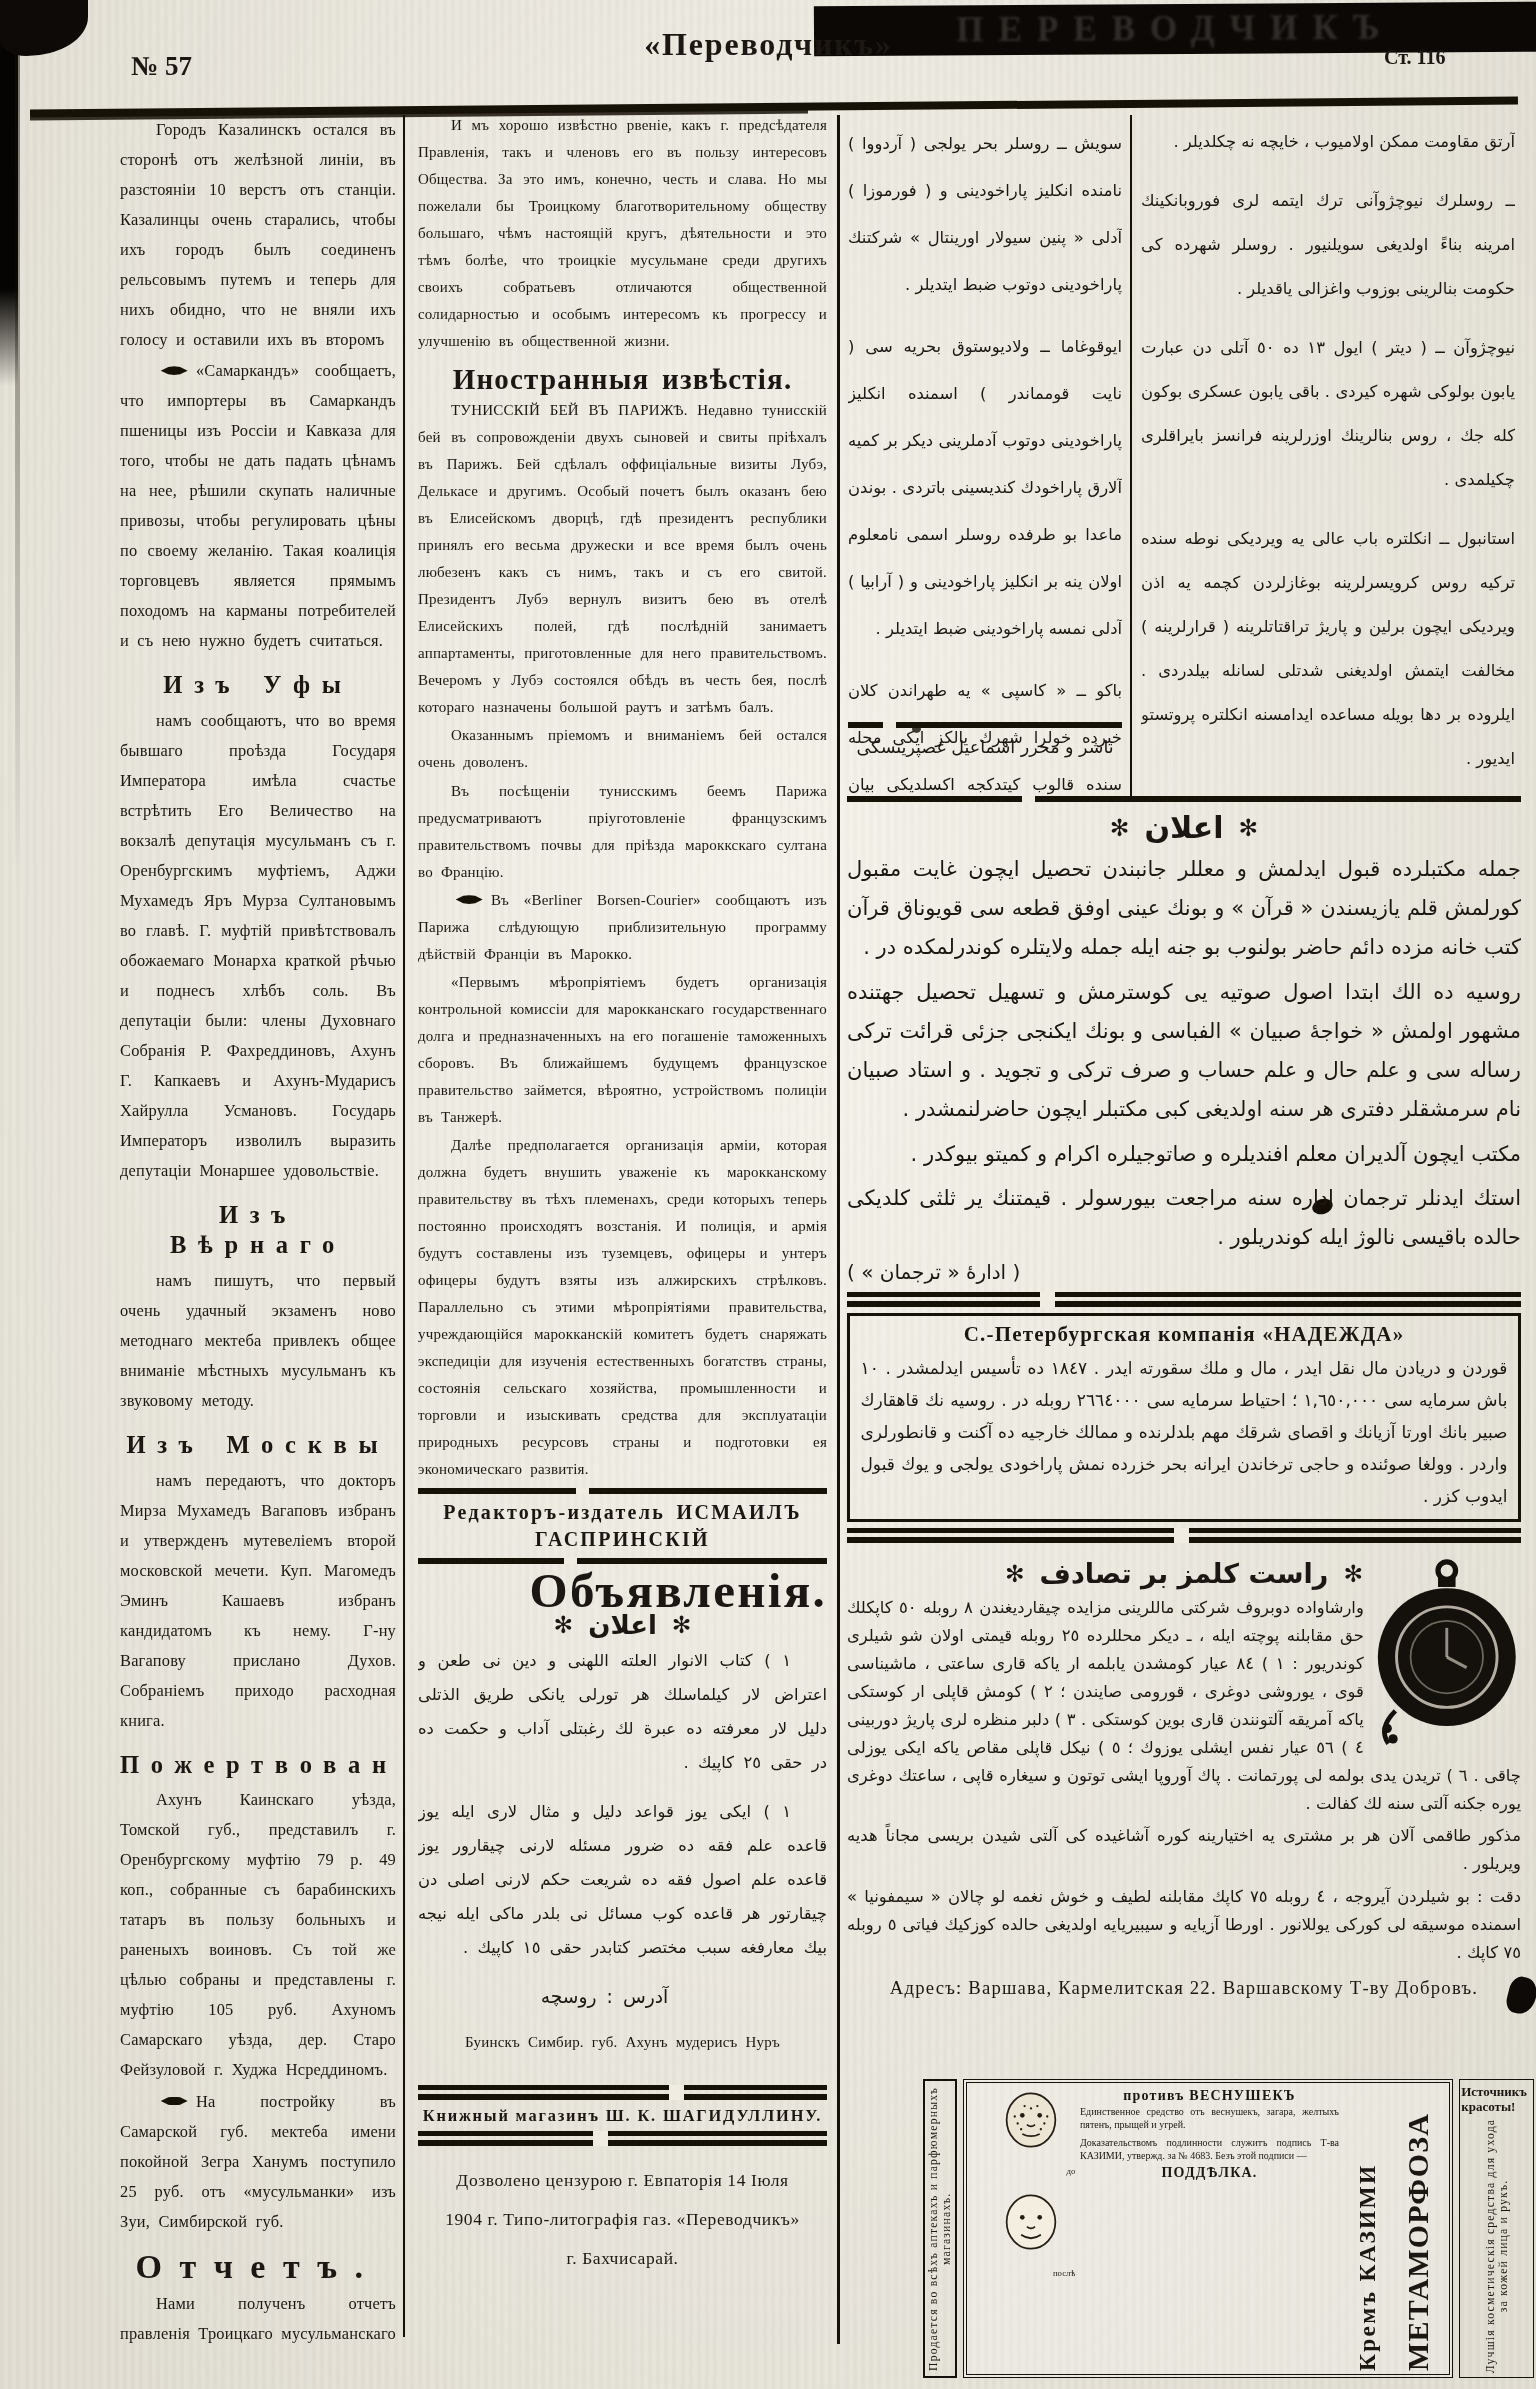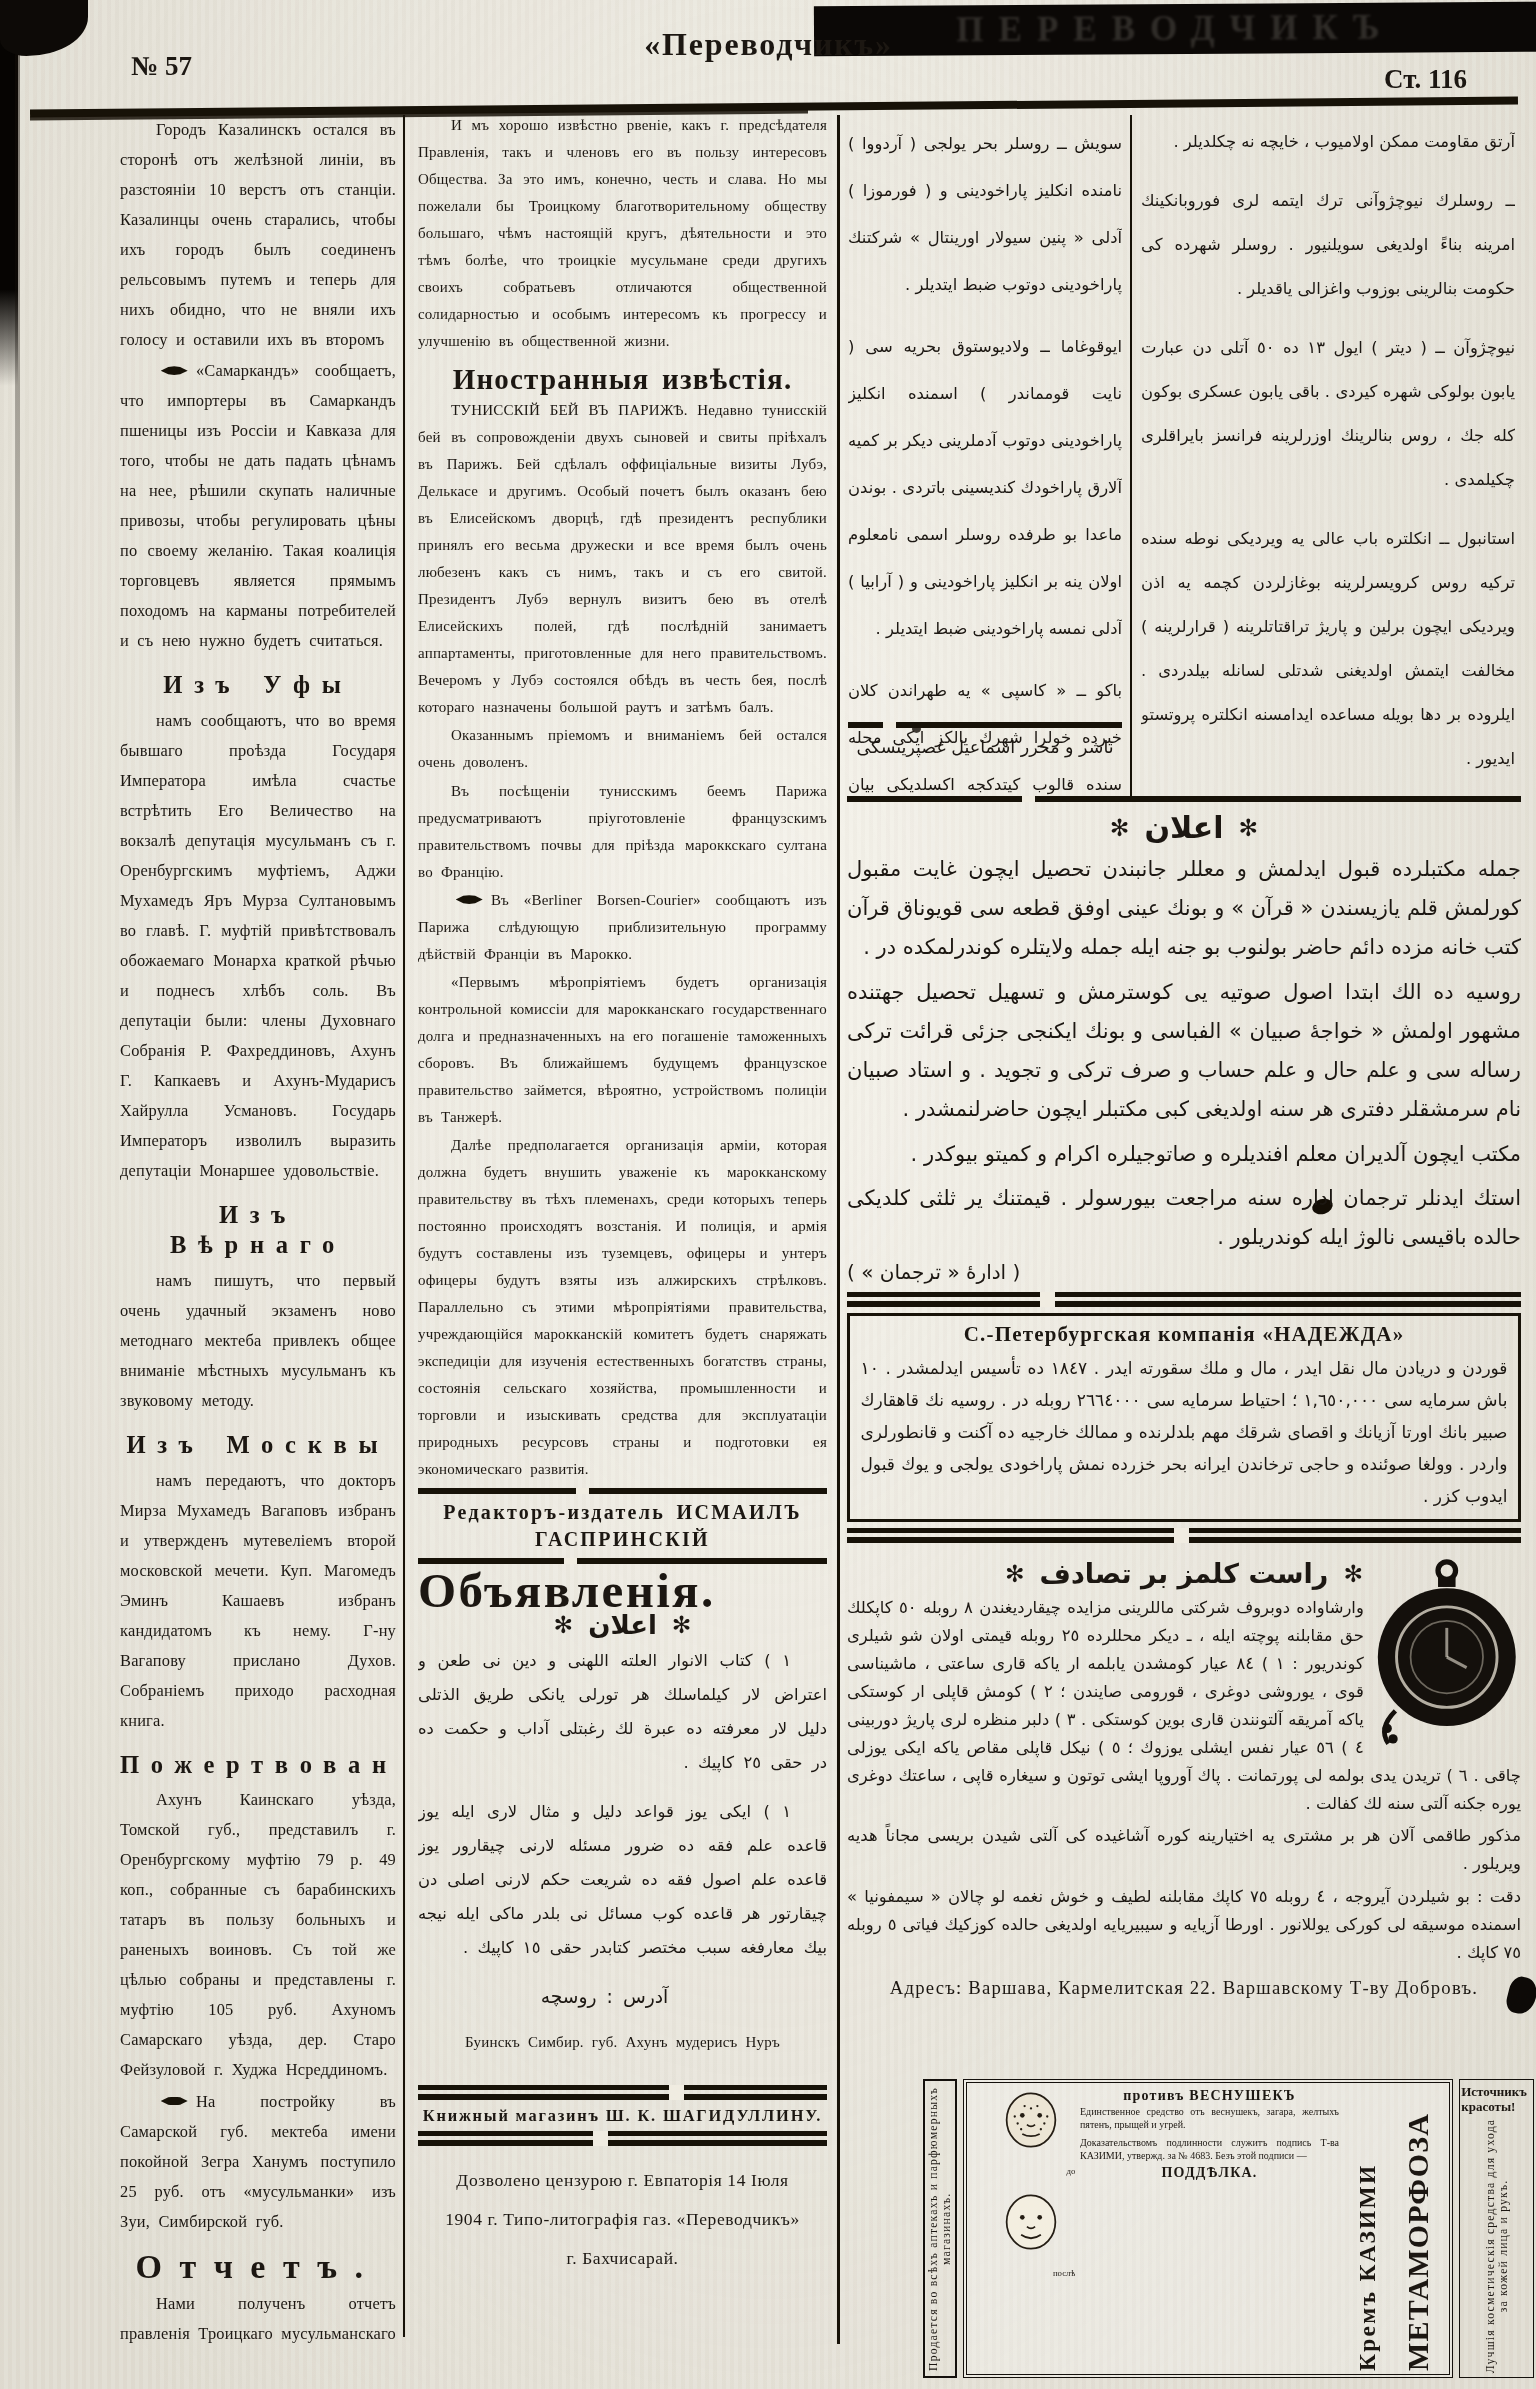--- a/index.html
+++ b/index.html
@@ -21,36 +21,36 @@
   #banner{left:814px;top:3.5px;width:723px;height:50px;background:#0b0806;transform:rotate(-.35deg);overflow:hidden;}
   #banner span{display:block;margin-top:4.7px;text-align:center;font-weight:bold;font-size:35px;letter-spacing:15px;
     color:rgba(238,231,216,.16);filter:blur(1.2px);font-family:"Liberation Serif",serif;}
   #blob-br{left:1508px;top:1977px;width:28px;height:37px;border-radius:46% 54% 60% 40%;transform:rotate(14deg);}
   #ink1{left:1312px;top:1199px;width:21px;height:15px;border-radius:50%;transform:rotate(-18deg);background:#140e06;}
   #ink2{left:912px;top:725px;width:9.4px;height:8.2px;border-radius:50%;background:#140e06;opacity:.8;}
   
   .hdr{position:absolute;font-weight:bold;}
   #issue-no{left:131px;top:51px;font-size:27px;}
   #masthead{left:0;top:26px;width:1537px;text-align:center;font-size:32px;letter-spacing:1.8px;}
-  #page-no{left:1384px;top:64px;font-size:27px;}
+  #page-no{left:1384px;top:46px;font-size:20px;}
   .rule{position:absolute;background:#171208;}
   #head-rule{left:30px;top:103px;width:1488px;height:7.6px;transform:rotate(-.5deg);}
   #head-rule2{left:30px;top:113px;width:778px;height:3.5px;transform:rotate(-.5deg);opacity:.85;}
   
   #vr1{left:403px;top:115px;width:2.3px;height:2222px;}
   #vr2{left:837px;top:115px;width:2.9px;height:2229px;}
   #vr3{left:1130px;top:115px;width:2.3px;height:683px;}
   
   .col{position:absolute;overflow:hidden;}
   .ru{font-size:16.4px;line-height:30px;text-align:justify;letter-spacing:0.2px;word-spacing:4.1px;}
   .ru p{margin:0 0 1.2px 0;text-indent:36px;}
   .sec{font-weight:bold;text-align:center;font-size:24.6px;letter-spacing:11.7px;margin:14px 0 5.8px;text-indent:0;}
   .sec-big{font-weight:bold;text-align:center;font-size:34px;letter-spacing:17.5px;margin:15px 0 7px;}
   .sec-inos{font-weight:bold;text-align:center;font-size:29px;letter-spacing:1.2px;margin:10.5px 0 4.7px;}
-  .sec-objav{font-weight:bold;text-align:left;font-size:49px;letter-spacing:2.3px;margin:13px 0 3.5px;}
+  .sec-objav{font-weight:bold;text-align:right;font-size:49px;letter-spacing:2.3px;margin:13px 0 3.5px;}
   .diamond{display:inline-block;width:27px;height:8.8px;background:#171208;vertical-align:middle;margin:0 8.2px 3.5px 4.7px;
     clip-path:polygon(0 50%,28% 8%,50% 0,72% 8%,100% 50%,72% 92%,50% 100%,28% 92%);}
   .ar{font-family:"DejaVu Sans",sans-serif;direction:rtl;text-align:justify;}
   .ar p{margin:0 0 15px 0;}
   .center{text-align:center;text-indent:0;}
   .dr{height:15px;margin:5.8px 0;background:linear-gradient(#171208 0 5.3px,transparent 5.3px 9.4px,#171208 9.4px 15px);position:relative;}
   .dr .notch{position:absolute;top:0;width:15px;height:15px;background:#f0ece1;}
   .hr-thick{height:6.4px;background:#171208;margin:4.7px 0;position:relative;}
   .hr-thick .notch{position:absolute;top:0;width:13px;height:6.4px;background:#f0ece1;}
   .editor-line{font-weight:bold;text-align:center;font-size:20px;letter-spacing:2.3px;margin:3.5px 0;text-indent:0;}

